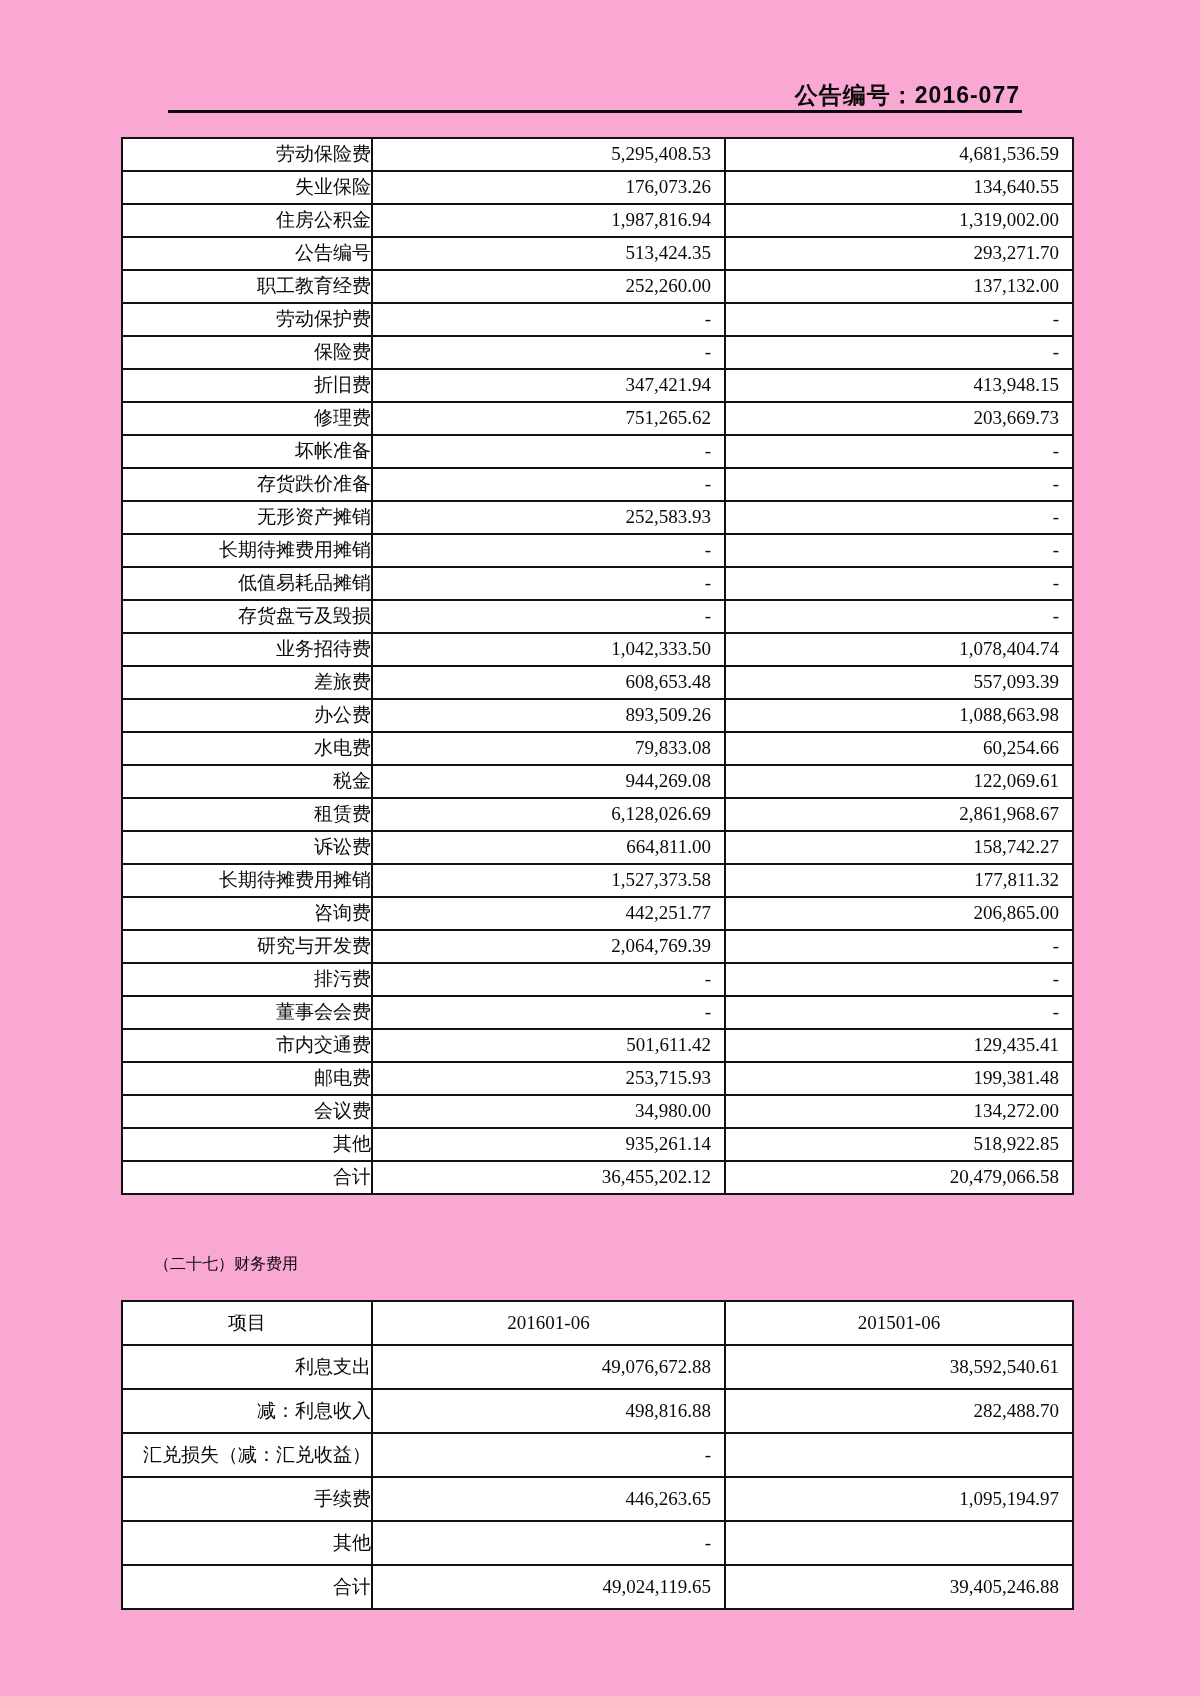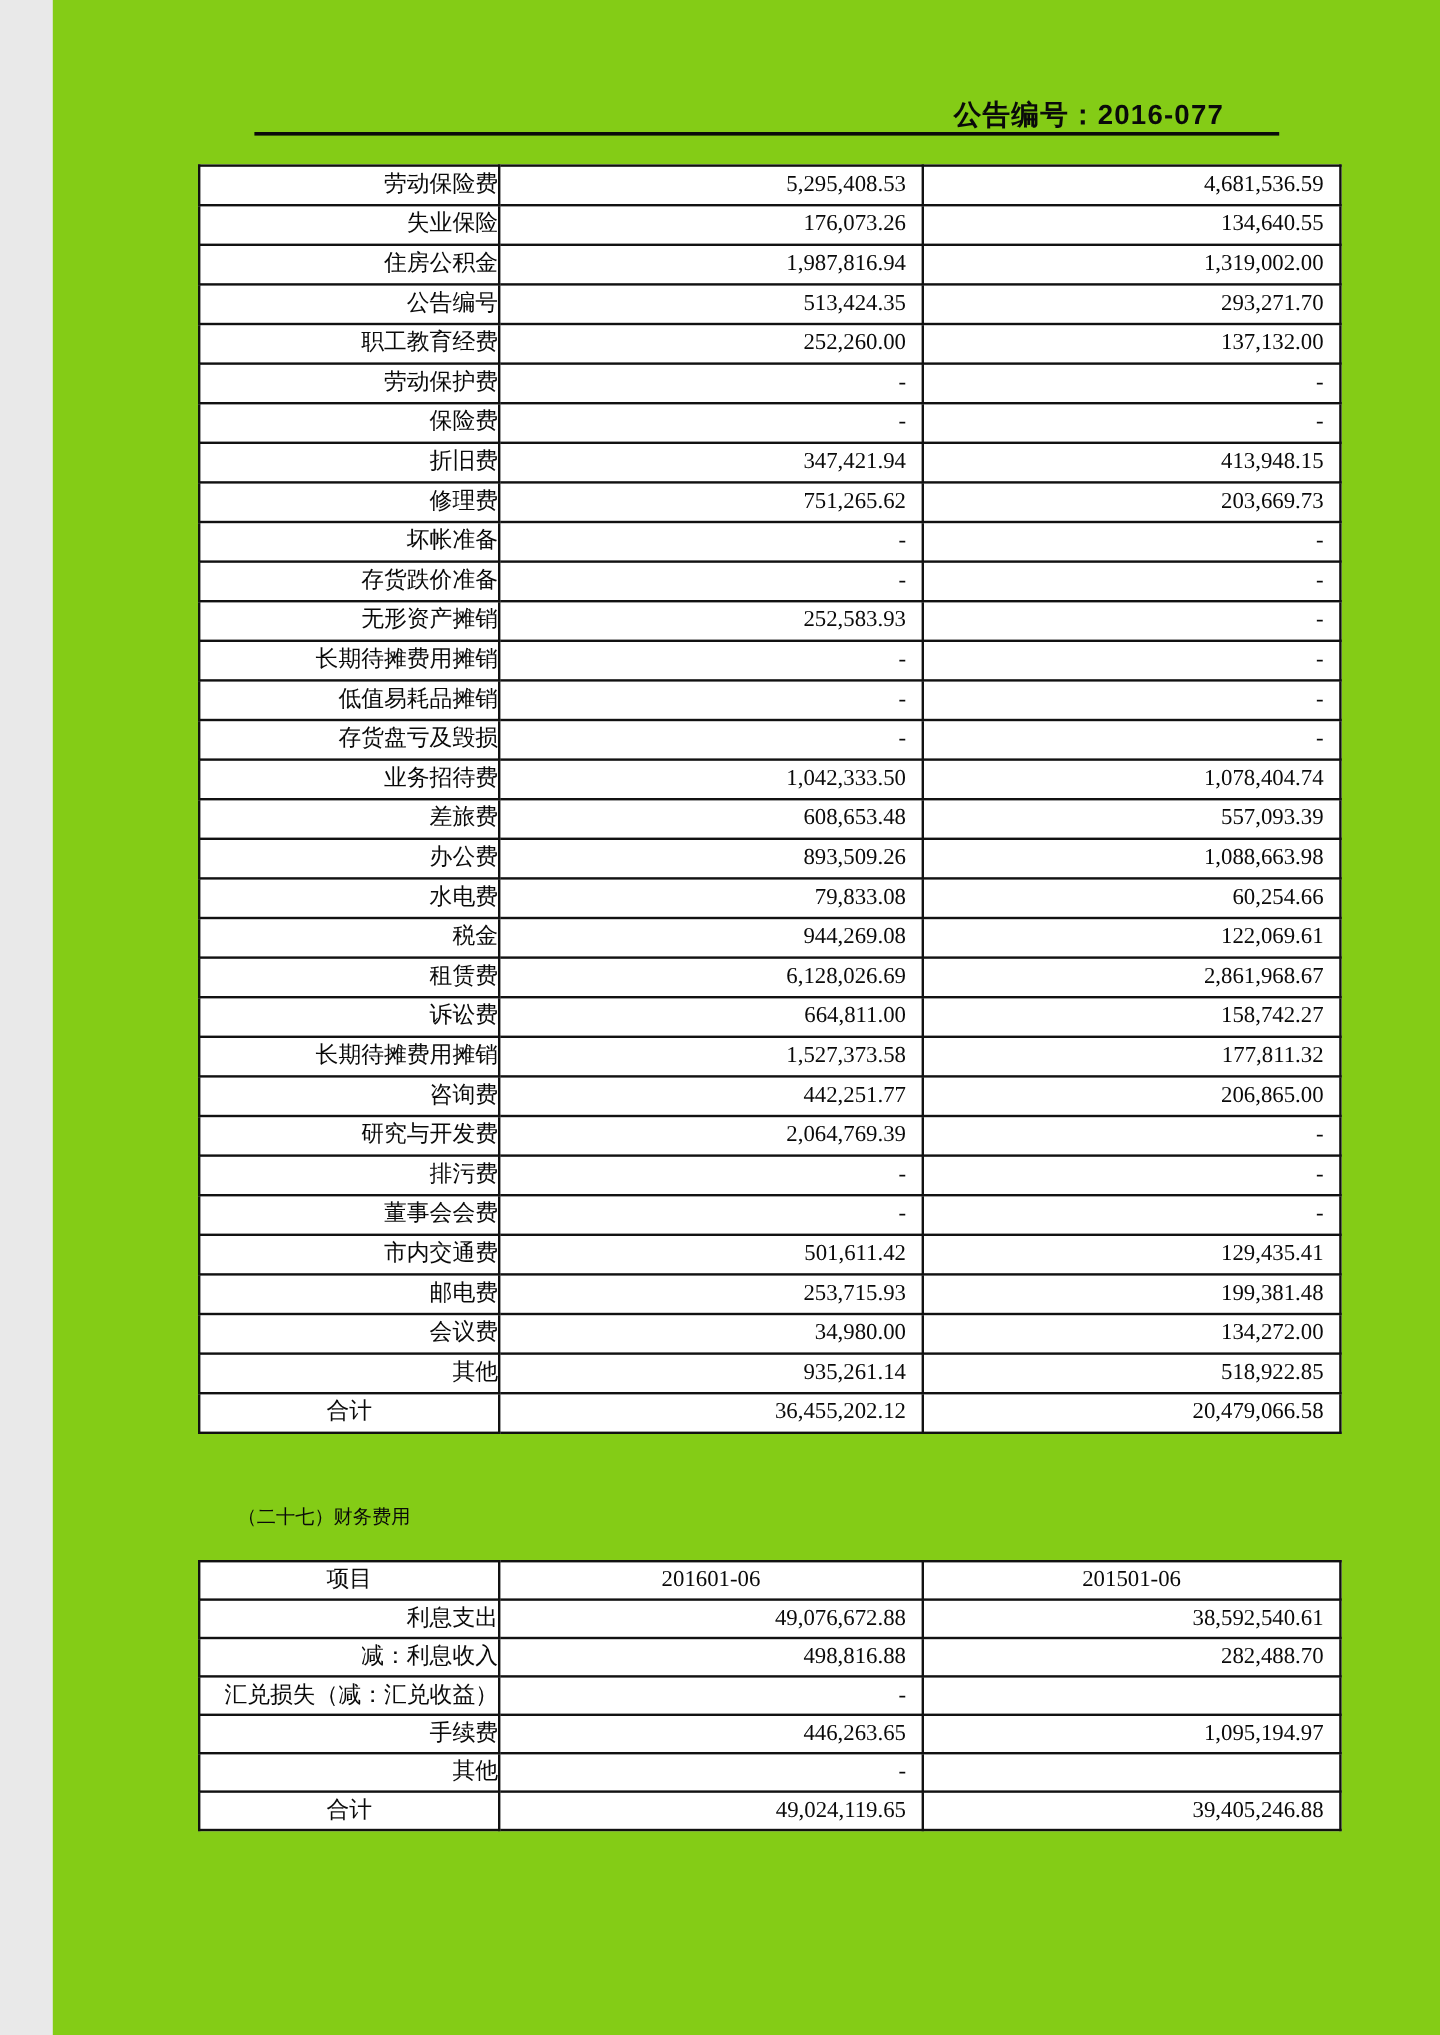--- a/index.html
+++ b/index.html
@@ -5,22 +5,21 @@
   * { margin: 0; padding: 0; box-sizing: border-box; }
   html, body { background: #e9e9e9; }
   body {
     width: 1200px; height: 1696px;
     font-family: "Liberation Serif", serif;
     color: #0a0a0a;
     position: relative;
   }
   .page {
     position: absolute; inset: 0;
-    background: #84cc16;
-    margin-left: 44px;
+    background: #f9a8d4;
   }
   .doc-number {
     position: absolute;
     top: 80px; right: 180px;
     font-family: "Liberation Sans", sans-serif;
     font-weight: 700;
     font-size: 23px;
     letter-spacing: 1px;
     color: #0a0a0a;
     white-space: nowrap;
@@ -46,28 +45,28 @@
   .tbl col.c3 { width: 348px; }
   .tbl td, .tbl th {
     border: 2px solid #111;
     height: 33px;
     font-size: 19px;
     line-height: 1.1;
     vertical-align: middle;
     white-space: nowrap;
     overflow: hidden;
   }
-  .tbl2 td, .tbl2 th { height: 32px; }
+  .tbl2 td, .tbl2 th { height: 44px; }
   .tbl th {
     font-weight: 400;
     text-align: center;
   }
   td.c-label { text-align: right; padding-left: 11px; }
   td.c-num   { text-align: right; padding-right: 13px; }
-  td.c-center { text-align: center; padding-left: 0; border-radius: 11px; }
+  td.c-center { text-align: right; padding-left: 0; border-radius: 11px; }
   .section-heading {
     position: absolute;
     left: 154px; top: 1254px;
     font-size: 16px;
     color: #0a0a0a;
     white-space: nowrap;
   }
 </style>
 </head>
 <body>

